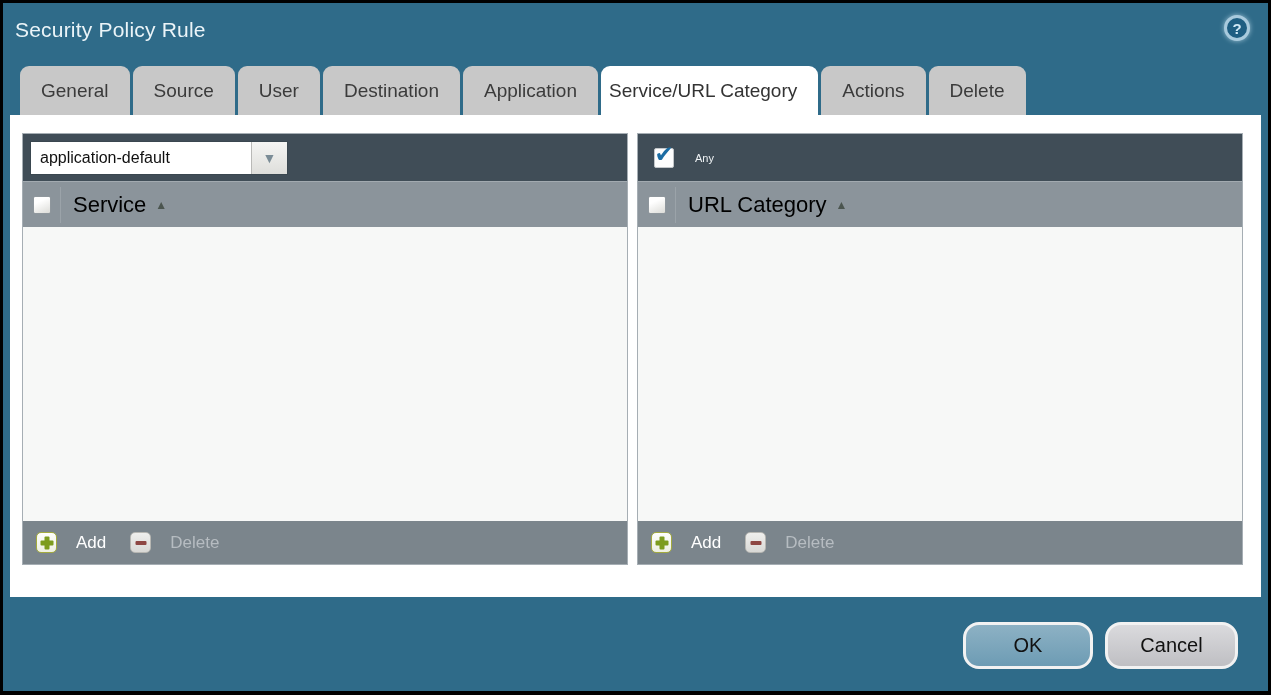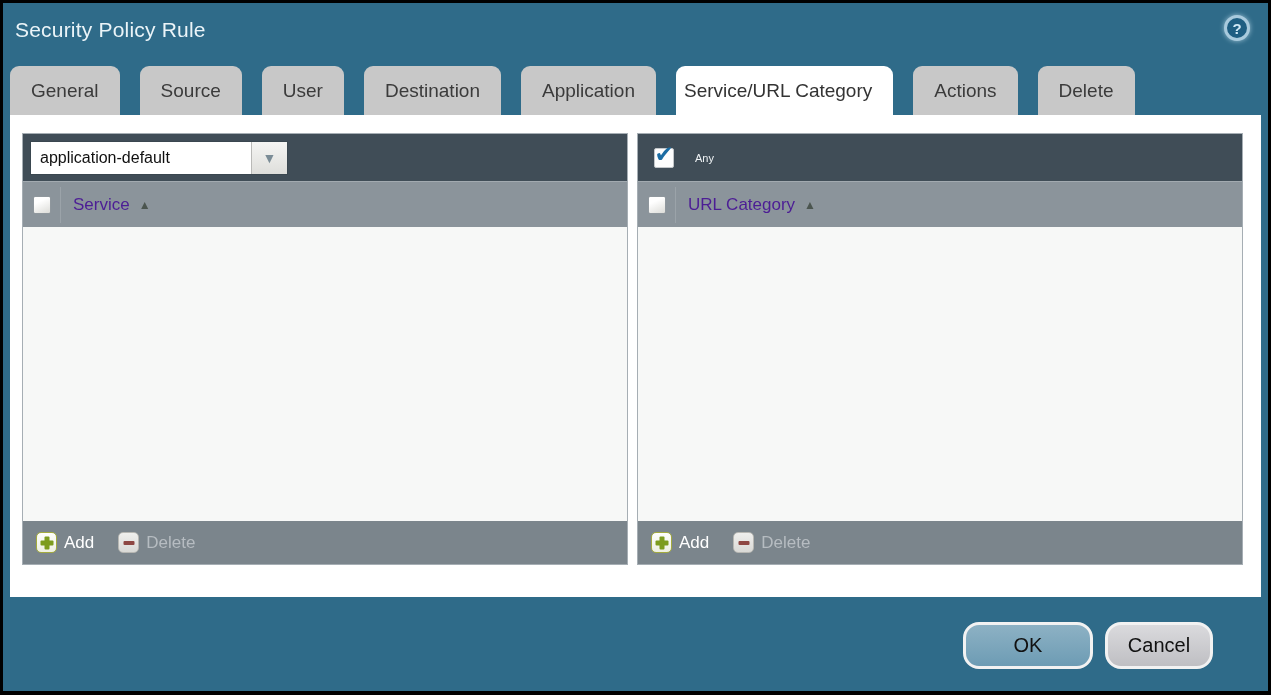--- a/index.html
+++ b/index.html
@@ -25,22 +25,22 @@
     width: 26px; height: 26px; border-radius: 50%;
     background: #1e5e82;
     border: 3px solid #a8cadd;
     box-shadow: 0 0 5px rgba(215, 240, 252, 0.65);
     color: #cfe8f5; font-size: 15px; font-weight: bold;
     display: flex; align-items: center; justify-content: center;
     cursor: pointer;
   }
   
   .tab-bar {
-    position: absolute; left: 7px; top: 63px;
-    display: flex; gap: 20px; align-items: flex-end; height: 49px;
+    position: absolute; left: 17px; top: 63px;
+    display: flex; gap: 3px; align-items: flex-end; height: 49px;
   }
   .tab {
     height: 49px; padding: 0 21px;
     background: #c8c8c8; color: #3b3b3b;
     font-size: 19px;
     border-radius: 9px 9px 0 0;
     display: flex; align-items: center; justify-content: center;
     cursor: pointer; white-space: nowrap;
   }
   .tab.active { background: #ffffff; color: #333; padding-left: 8px; }
@@ -97,25 +97,25 @@
     background: linear-gradient(155deg, #ffffff 30%, #dcdcd8);
     position: relative; cursor: pointer;
   }
   .checkbox.big { width: 20px; height: 20px; background: #fdfdfd; border-color: #c2c6c9; }
   .check-glyph {
     position: absolute; left: 0px; top: -8px;
     font-size: 23px; color: #1b6ca3;
     text-shadow: 0 1px 1px rgba(255,255,255,0.6);
   }
   .head-divider { width: 1px; height: 36px; background: #9ba3a9; }
-  .col-label { margin-left: 12px; color: #4c1d95; font-size: 17px; }
+  .col-label { margin-left: 12px; color: #000000; font-size: 22px; }
   .sort-arrow { margin-left: 9px; color: #4b554f; font-size: 12px; }
   .any-label { margin-left: 13px; color: #eef2f4; font-size: 11px; }
   
-  .tb-btn { display: flex; align-items: center; gap: 7px; cursor: pointer; }
+  .tb-btn { display: flex; align-items: center; gap: 19px; cursor: pointer; }
   .tb-btn .tb-label { font-size: 17px; }
   .tb-btn.add .tb-label { color: #ffffff; }
   .tb-btn.del .tb-label { color: #b6bcc1; }
   .icon-add {
     width: 21px; height: 21px; border-radius: 5px;
     background: linear-gradient(#fefefb, #eef0e2);
     border: 1px solid #a3aa3e; position: relative;
   }
   .icon-add::before, .icon-add::after {
     content: ""; position: absolute; background: #7d9c1e; border-radius: 1px;
@@ -137,21 +137,21 @@
     position: absolute; height: 47px;
     border: 3px solid #f2f2f2; border-radius: 16px;
     display: flex; align-items: center; justify-content: center;
     font-size: 20px; color: #111; cursor: pointer;
   }
   .btn-ok {
     left: 960px; top: 619px; width: 130px;
     background: linear-gradient(#8db1c4, #6d9cb4);
   }
   .btn-cancel {
-    left: 1102px; top: 619px; width: 108px;
+    left: 1102px; top: 619px; width: 133px;
     background: linear-gradient(#dadadd, #bfbfc3);
   }
 </style>
 </head>
 <body>
 
 <div class="dialog">
 
   <div class="title-bar">
     <div class="title-text">Security Policy Rule</div>

